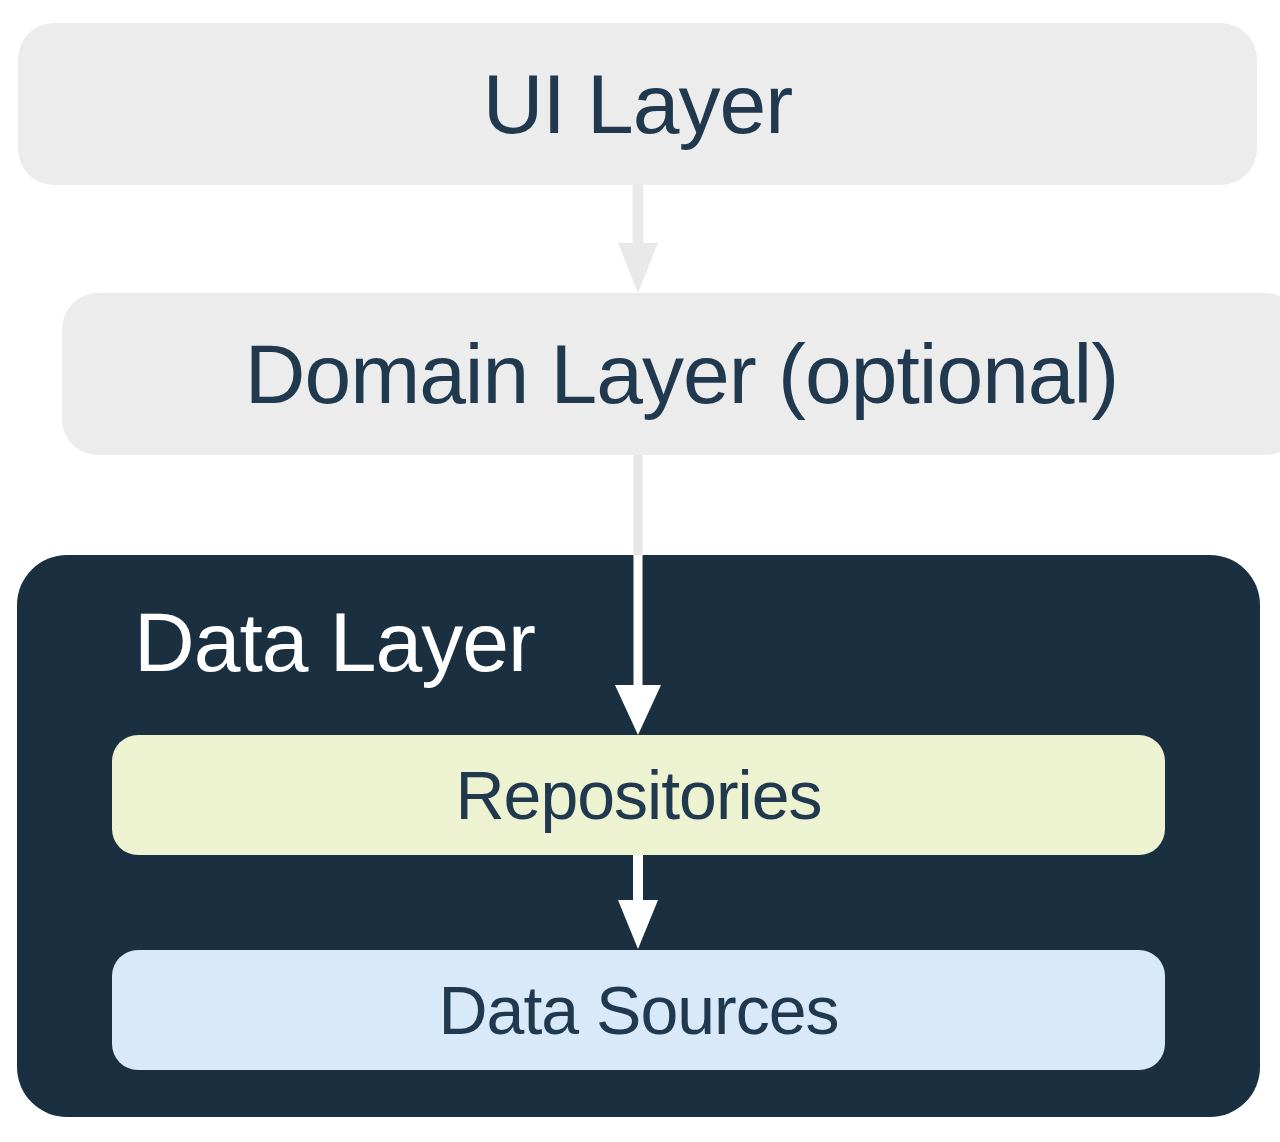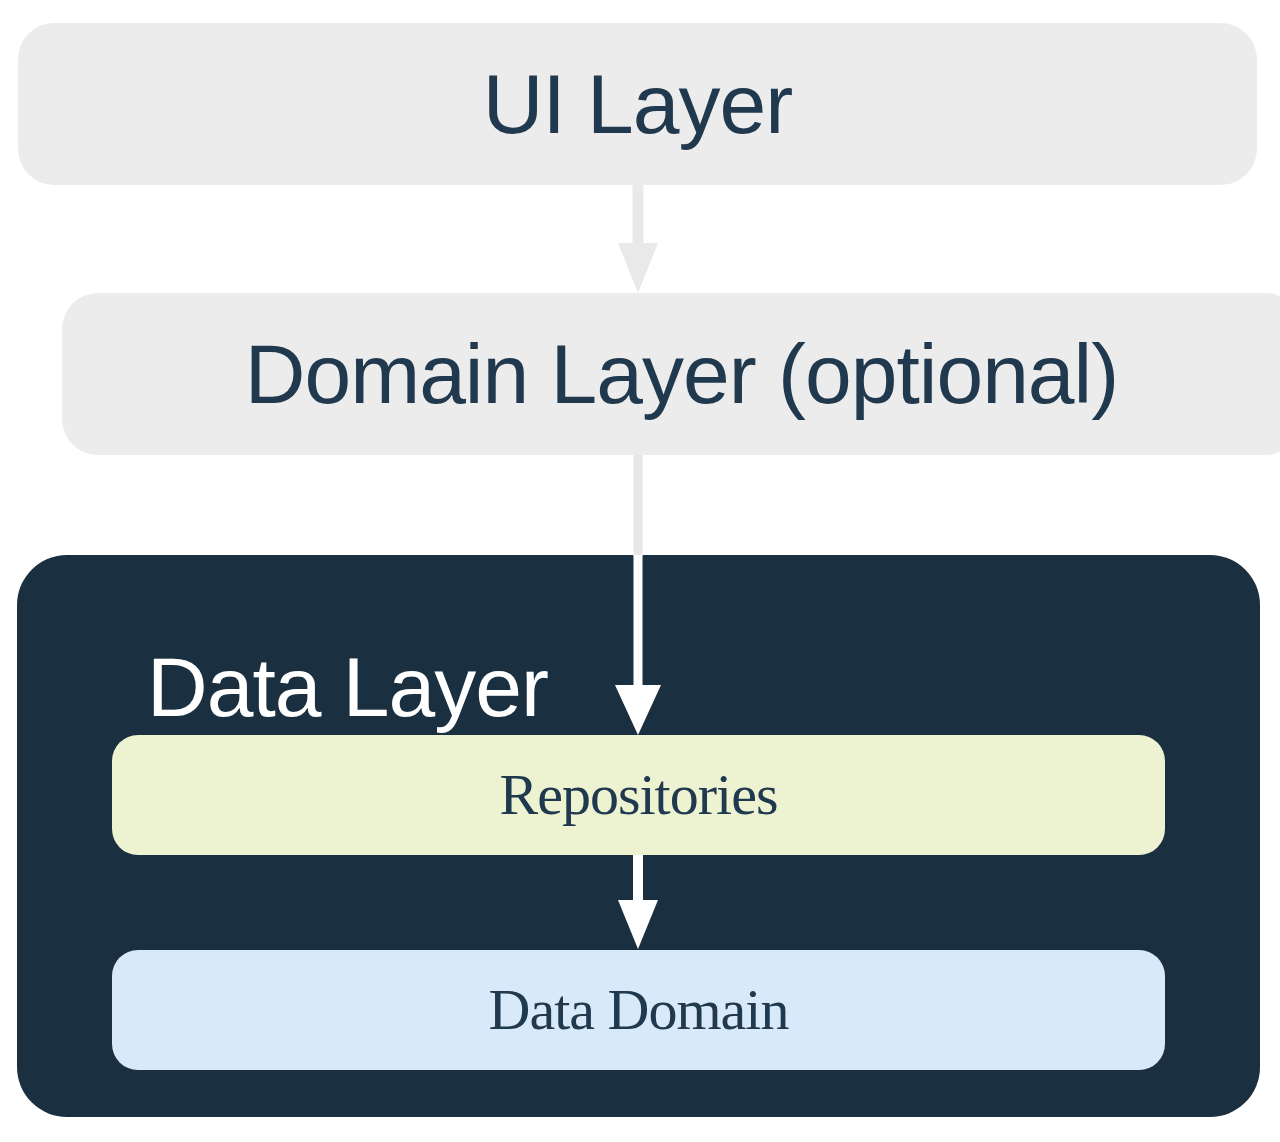--- a/index.html
+++ b/index.html
@@ -57,46 +57,44 @@
     left: 17px;
     top: 555px;
     width: 1243px;
     height: 562px;
     background: var(--data-layer-navy);
     border-radius: 50px;
   }
 
   .navy-title {
     position: absolute;
-    left: 130px;
+    left: 117px;
     top: 45px;
     font-size: 84px;
     letter-spacing: -1px;
     line-height: 1;
     color: var(--light-text);
     white-space: nowrap;
-    margin-top: 45px;
   }
 
   .inner-box {
     left: 95px;
     width: 1053px;
     height: 120px;
     border-radius: 26px;
   }
   .repos-box   { top: 180px; background: var(--repositories-fill); }
   .sources-box { top: 395px; background: var(--data-sources-fill); }
 
   .inner-title {
-    font-size: 58px;
+    font-size: 68px;
     letter-spacing: -1px;
     color: var(--title-text);
     white-space: nowrap;
     line-height: 1;
-    font-family: Liberation Serif, serif;
   }
 
   .arrow { position: absolute; display: block; }
   .arrow-gray-fill  { fill: var(--arrow-gray); }
   .arrow-gstem-fill { fill: var(--arrow-gray-stem); }
   .arrow-white-fill { fill: var(--arrow-white); }
 </style>
 </head>
 <body>
 
@@ -116,21 +114,21 @@
   </div>
 
   <div class="navy-box">
     <div class="navy-title">Data Layer</div>
 
     <div class="box inner-box repos-box">
       <span class="inner-title">Repositories</span>
     </div>
 
     <div class="box inner-box sources-box">
-      <span class="inner-title">Data Domain</span>
+      <span class="inner-title">Data Sources</span>
     </div>
   </div>
 
   <svg class="arrow" style="left:610px; top:455px;" width="56" height="281" viewBox="0 0 56 281">
     <rect class="arrow-gstem-fill" x="23.5" y="0" width="9" height="101"></rect>
     <rect class="arrow-white-fill" x="23.5" y="100" width="9" height="135"></rect>
     <polygon class="arrow-white-fill" points="5,230 51,230 28,280"></polygon>
   </svg>
 
   <svg class="arrow" style="left:610px; top:855px;" width="56" height="95" viewBox="0 0 56 95">

